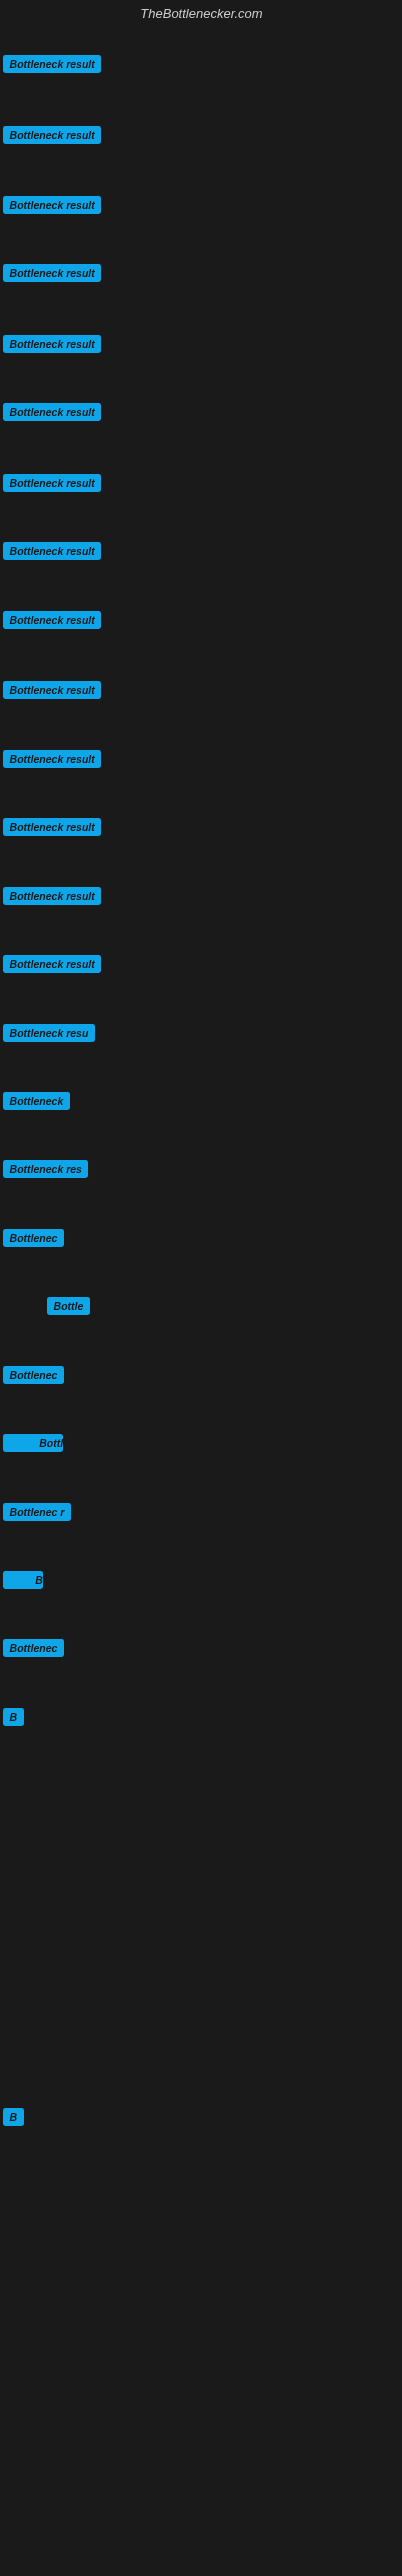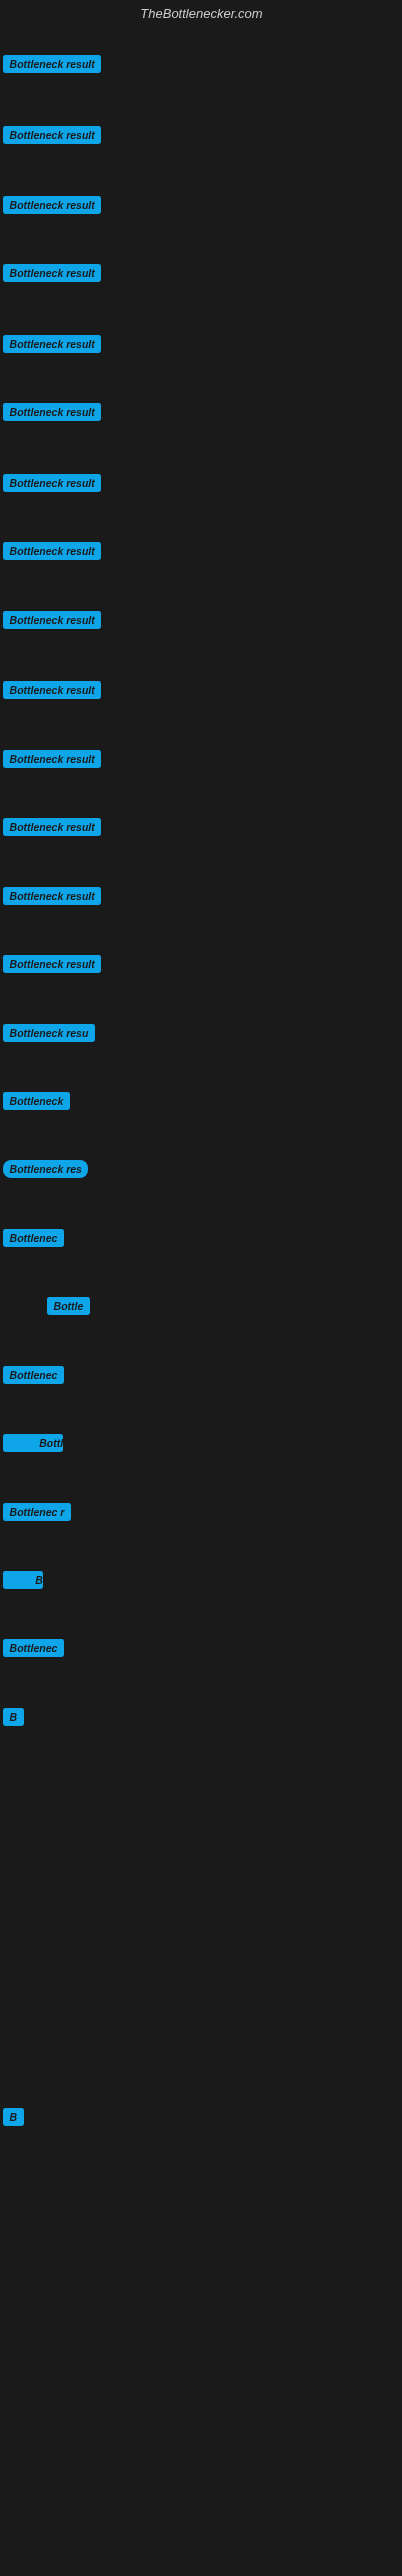--- a/index.html
+++ b/index.html
@@ -49,21 +49,21 @@
     <div style="position: absolute; top: 443px; left: 3.2px;"><span class="bottleneck-badge" style="max-width: 117px;">Bottleneck result</span></div>
     <div style="position: absolute; top: 511px; left: 3.2px;"><span class="bottleneck-badge" style="max-width: 117px;">Bottleneck result</span></div>
     <div style="position: absolute; top: 580px; left: 3.2px;"><span class="bottleneck-badge" style="max-width: 117px;">Bottleneck result</span></div>
     <div style="position: absolute; top: 650px; left: 3.2px;"><span class="bottleneck-badge" style="max-width: 117px;">Bottleneck result</span></div>
     <div style="position: absolute; top: 719px; left: 3.2px;"><span class="bottleneck-badge" style="max-width: 117px;">Bottleneck result</span></div>
     <div style="position: absolute; top: 787px; left: 3.2px;"><span class="bottleneck-badge" style="max-width: 117px;">Bottleneck result</span></div>
     <div style="position: absolute; top: 856px; left: 3.2px;"><span class="bottleneck-badge" style="max-width: 117px;">Bottleneck result</span></div>
     <div style="position: absolute; top: 924px; left: 3.2px;"><span class="bottleneck-badge" style="max-width: 117px;">Bottleneck result</span></div>
     <div style="position: absolute; top: 993px; left: 3.2px;"><span class="bottleneck-badge" style="max-width: 101px;">Bottleneck resu</span></div>
     <div style="position: absolute; top: 1061px; left: 3.2px;"><span class="bottleneck-badge" style="max-width: 72px;">Bottleneck</span></div>
-    <div style="position: absolute; top: 1129px; left: 3.2px;"><span class="bottleneck-badge" style="max-width: 93px; border-radius: 8px;">Bottleneck res</span></div>
+    <div style="position: absolute; top: 1129px; left: 3.2px;"><span class="bottleneck-badge" style="max-width: 93px;">Bottleneck res</span></div>
     <div style="position: absolute; top: 1198px; left: 3.2px;"><span class="bottleneck-badge" style="max-width: 66px;">Bottlenec</span></div>
     <div style="position: absolute; top: 1266px; left: 3.2px; padding-left: 44px;"><span class="bottleneck-badge" style="max-width: 48px;">Bottle</span></div>
     <div style="position: absolute; top: 1335px; left: 3.2px;"><span class="bottleneck-badge" style="max-width: 66px;">Bottlenec</span></div>
     <div style="position: absolute; top: 1403px; left: 3.2px;"><span class="bottleneck-badge" style="max-width: 60px; padding-left: 36px;">Bottlene</span></div>
     <div style="position: absolute; top: 1472px; left: 3.2px;"><span class="bottleneck-badge" style="max-width: 81px;">Bottlenec r</span></div>
     <div style="position: absolute; top: 1540px; left: 3.2px;"><span class="bottleneck-badge" style="max-width: 40px; padding-left: 32px;">Bott</span></div>
     <div style="position: absolute; top: 1608px; left: 3.2px;"><span class="bottleneck-badge" style="max-width: 66px;">Bottlenec</span></div>
     <div style="position: absolute; top: 1677px; left: 3.2px;"><span class="bottleneck-badge" style="max-width: 22.5px;">B</span></div>
     <div style="position: absolute; top: 2077px; left: 3.2px;"><span class="bottleneck-badge" style="max-width: 22.5px;">B</span></div>
   </div>

